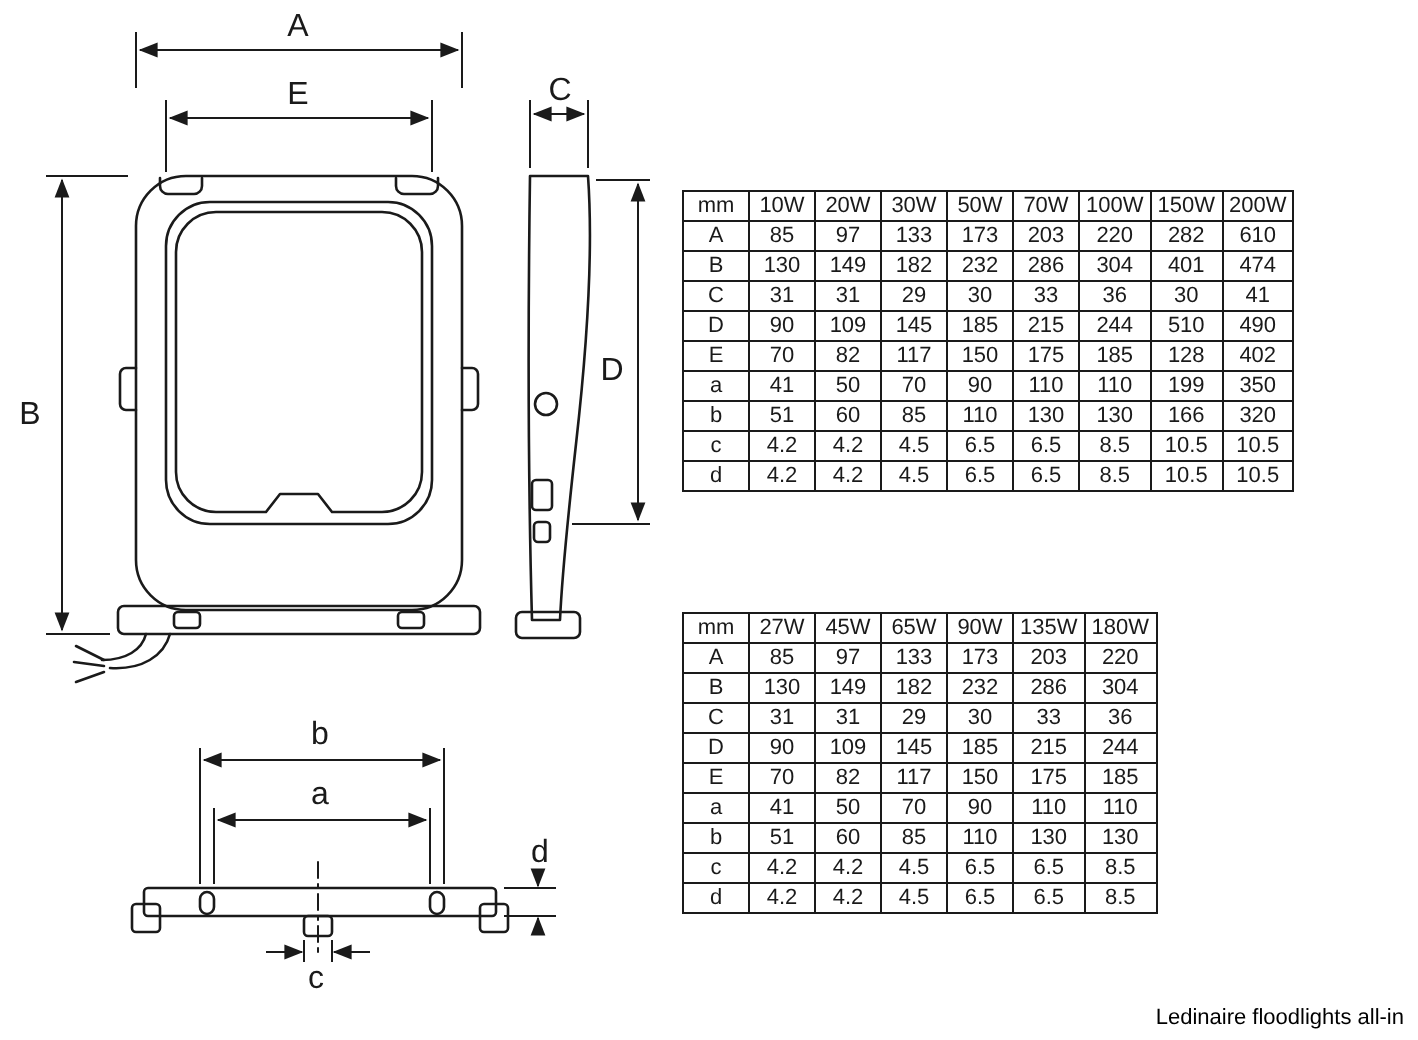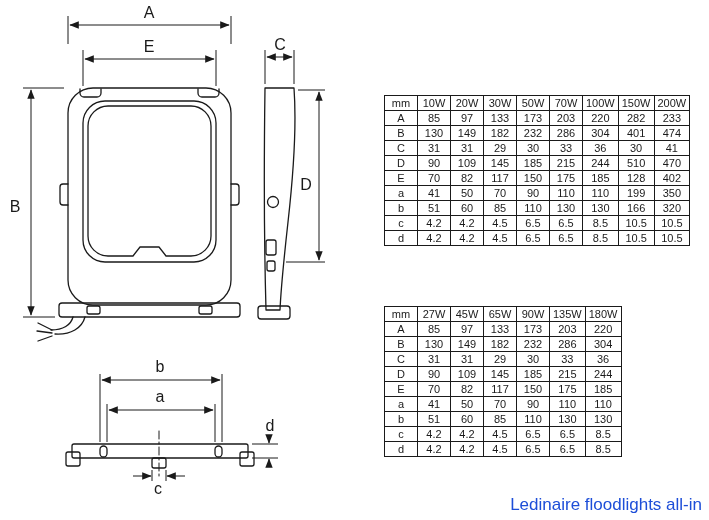--- a/index.html
+++ b/index.html
@@ -1,25 +1,25 @@
 <!DOCTYPE html>
 <html><head>
 <meta charset="utf-8">
 <style>
   html,body{margin:0;padding:0;background:#fff;}
   .page{position:relative;width:709px;height:520px;background:#ffffff;
         font-family:"Liberation Sans","DejaVu Sans",sans-serif;overflow:hidden;}
   .diagram{position:absolute;left:0;top:0;}
   svg text{font-family:"Liberation Sans","DejaVu Sans",sans-serif;font-size:16px;fill:#1a1a1a;}
-  .tbl{position:absolute;border-collapse:collapse;background:#fff;margin-left:43px;}
+  .tbl{position:absolute;border-collapse:collapse;background:#fff;}
   .tbl th,.tbl td{border:1px solid #1a1a1a;font-weight:400;font-size:11px;line-height:14px;
         padding:0 3px;text-align:center;color:#1a1a1a;white-space:nowrap;min-width:26px;}
   #dim-table-1{left:341px;top:95px;}
   #dim-table-2{left:341px;top:306px;}
-  .caption{position:absolute;right:7px;bottom:5px;font-size:17px;color:#1d4ed8;}
+  .caption{position:absolute;right:7px;bottom:5px;font-size:11px;color:#000000;}
 </style>
 </head>
 <body>
 
 <div class="page">
 
   <svg class="diagram" width="340" height="520" viewBox="0 0 340 520">
     <defs>
       <marker id="arr" viewBox="0 0 10 10" refX="8.8" refY="5" markerWidth="10" markerHeight="10" orient="auto-start-reverse">
         <path d="M0,1.3 L9.5,5 L0,8.7 Z" fill="#1a1a1a"></path>
@@ -131,21 +131,21 @@
       <tbody>
         <tr>
           <td>A</td>
           <td>85</td>
           <td>97</td>
           <td>133</td>
           <td>173</td>
           <td>203</td>
           <td>220</td>
           <td>282</td>
-          <td>233</td>
+          <td>610</td>
         </tr>
         <tr>
           <td>B</td>
           <td>130</td>
           <td>149</td>
           <td>182</td>
           <td>232</td>
           <td>286</td>
           <td>304</td>
           <td>401</td>
@@ -164,21 +164,21 @@
         </tr>
         <tr>
           <td>D</td>
           <td>90</td>
           <td>109</td>
           <td>145</td>
           <td>185</td>
           <td>215</td>
           <td>244</td>
           <td>510</td>
-          <td>470</td>
+          <td>490</td>
         </tr>
         <tr>
           <td>E</td>
           <td>70</td>
           <td>82</td>
           <td>117</td>
           <td>150</td>
           <td>175</td>
           <td>185</td>
           <td>128</td>

